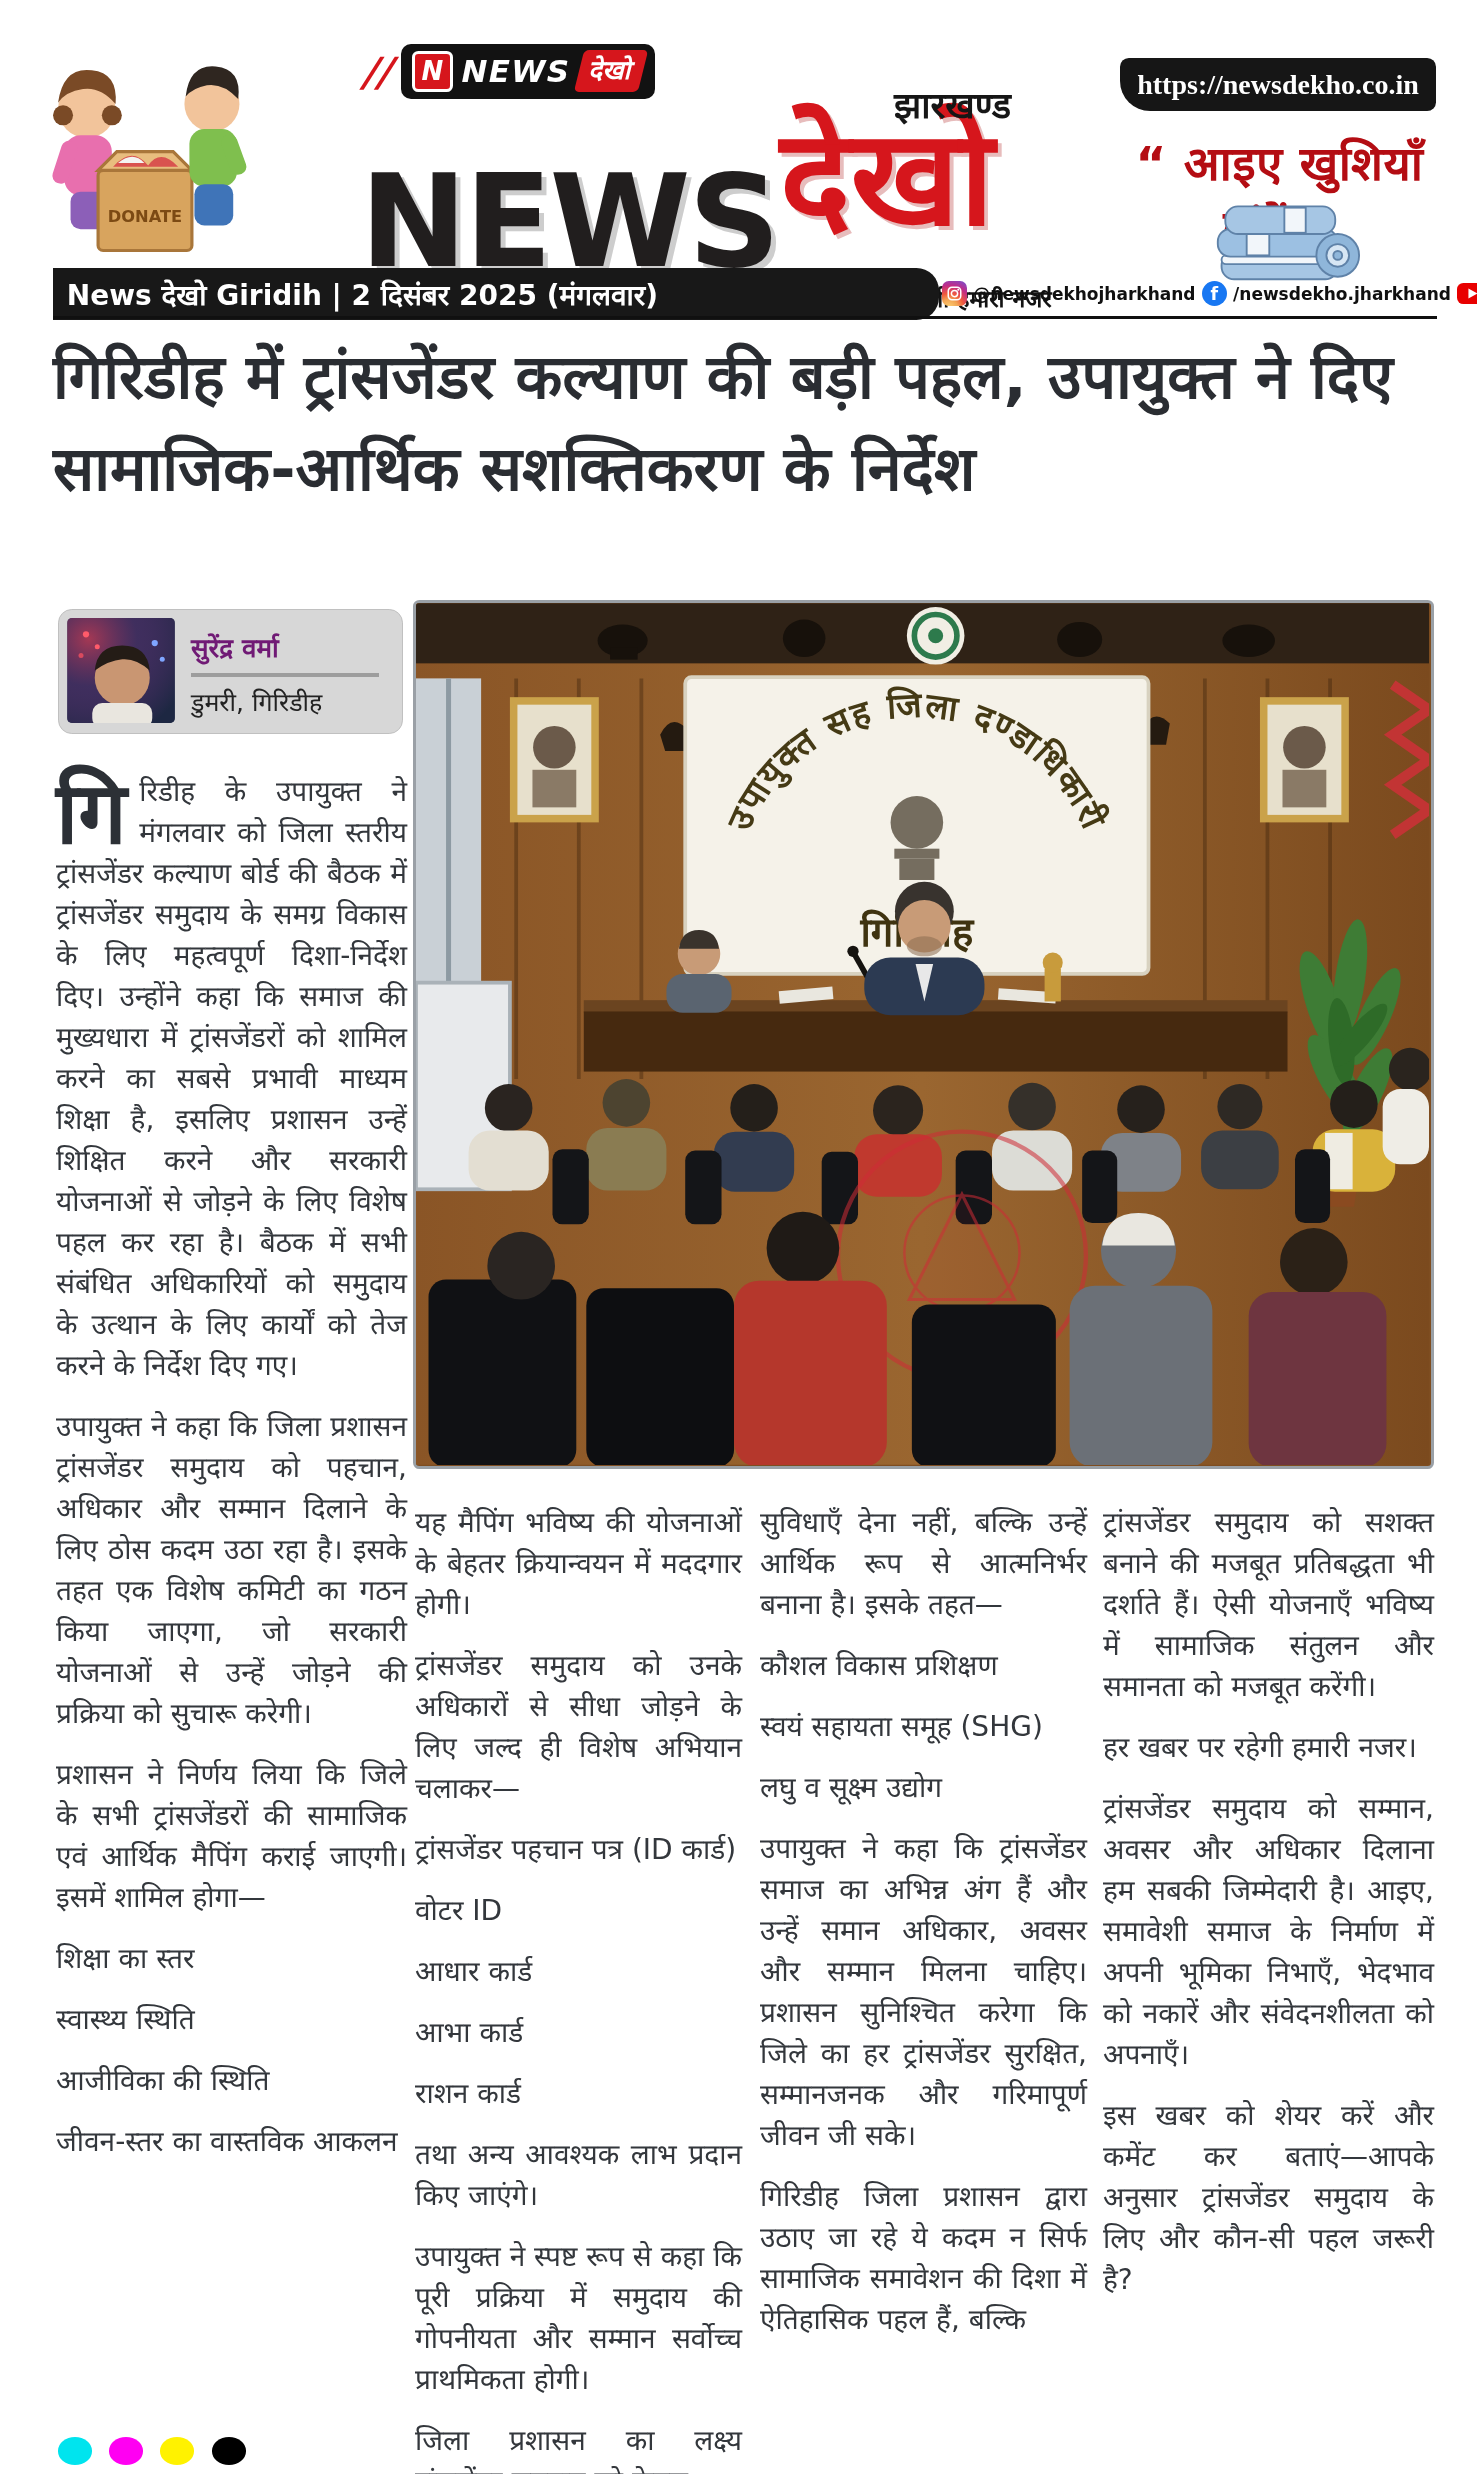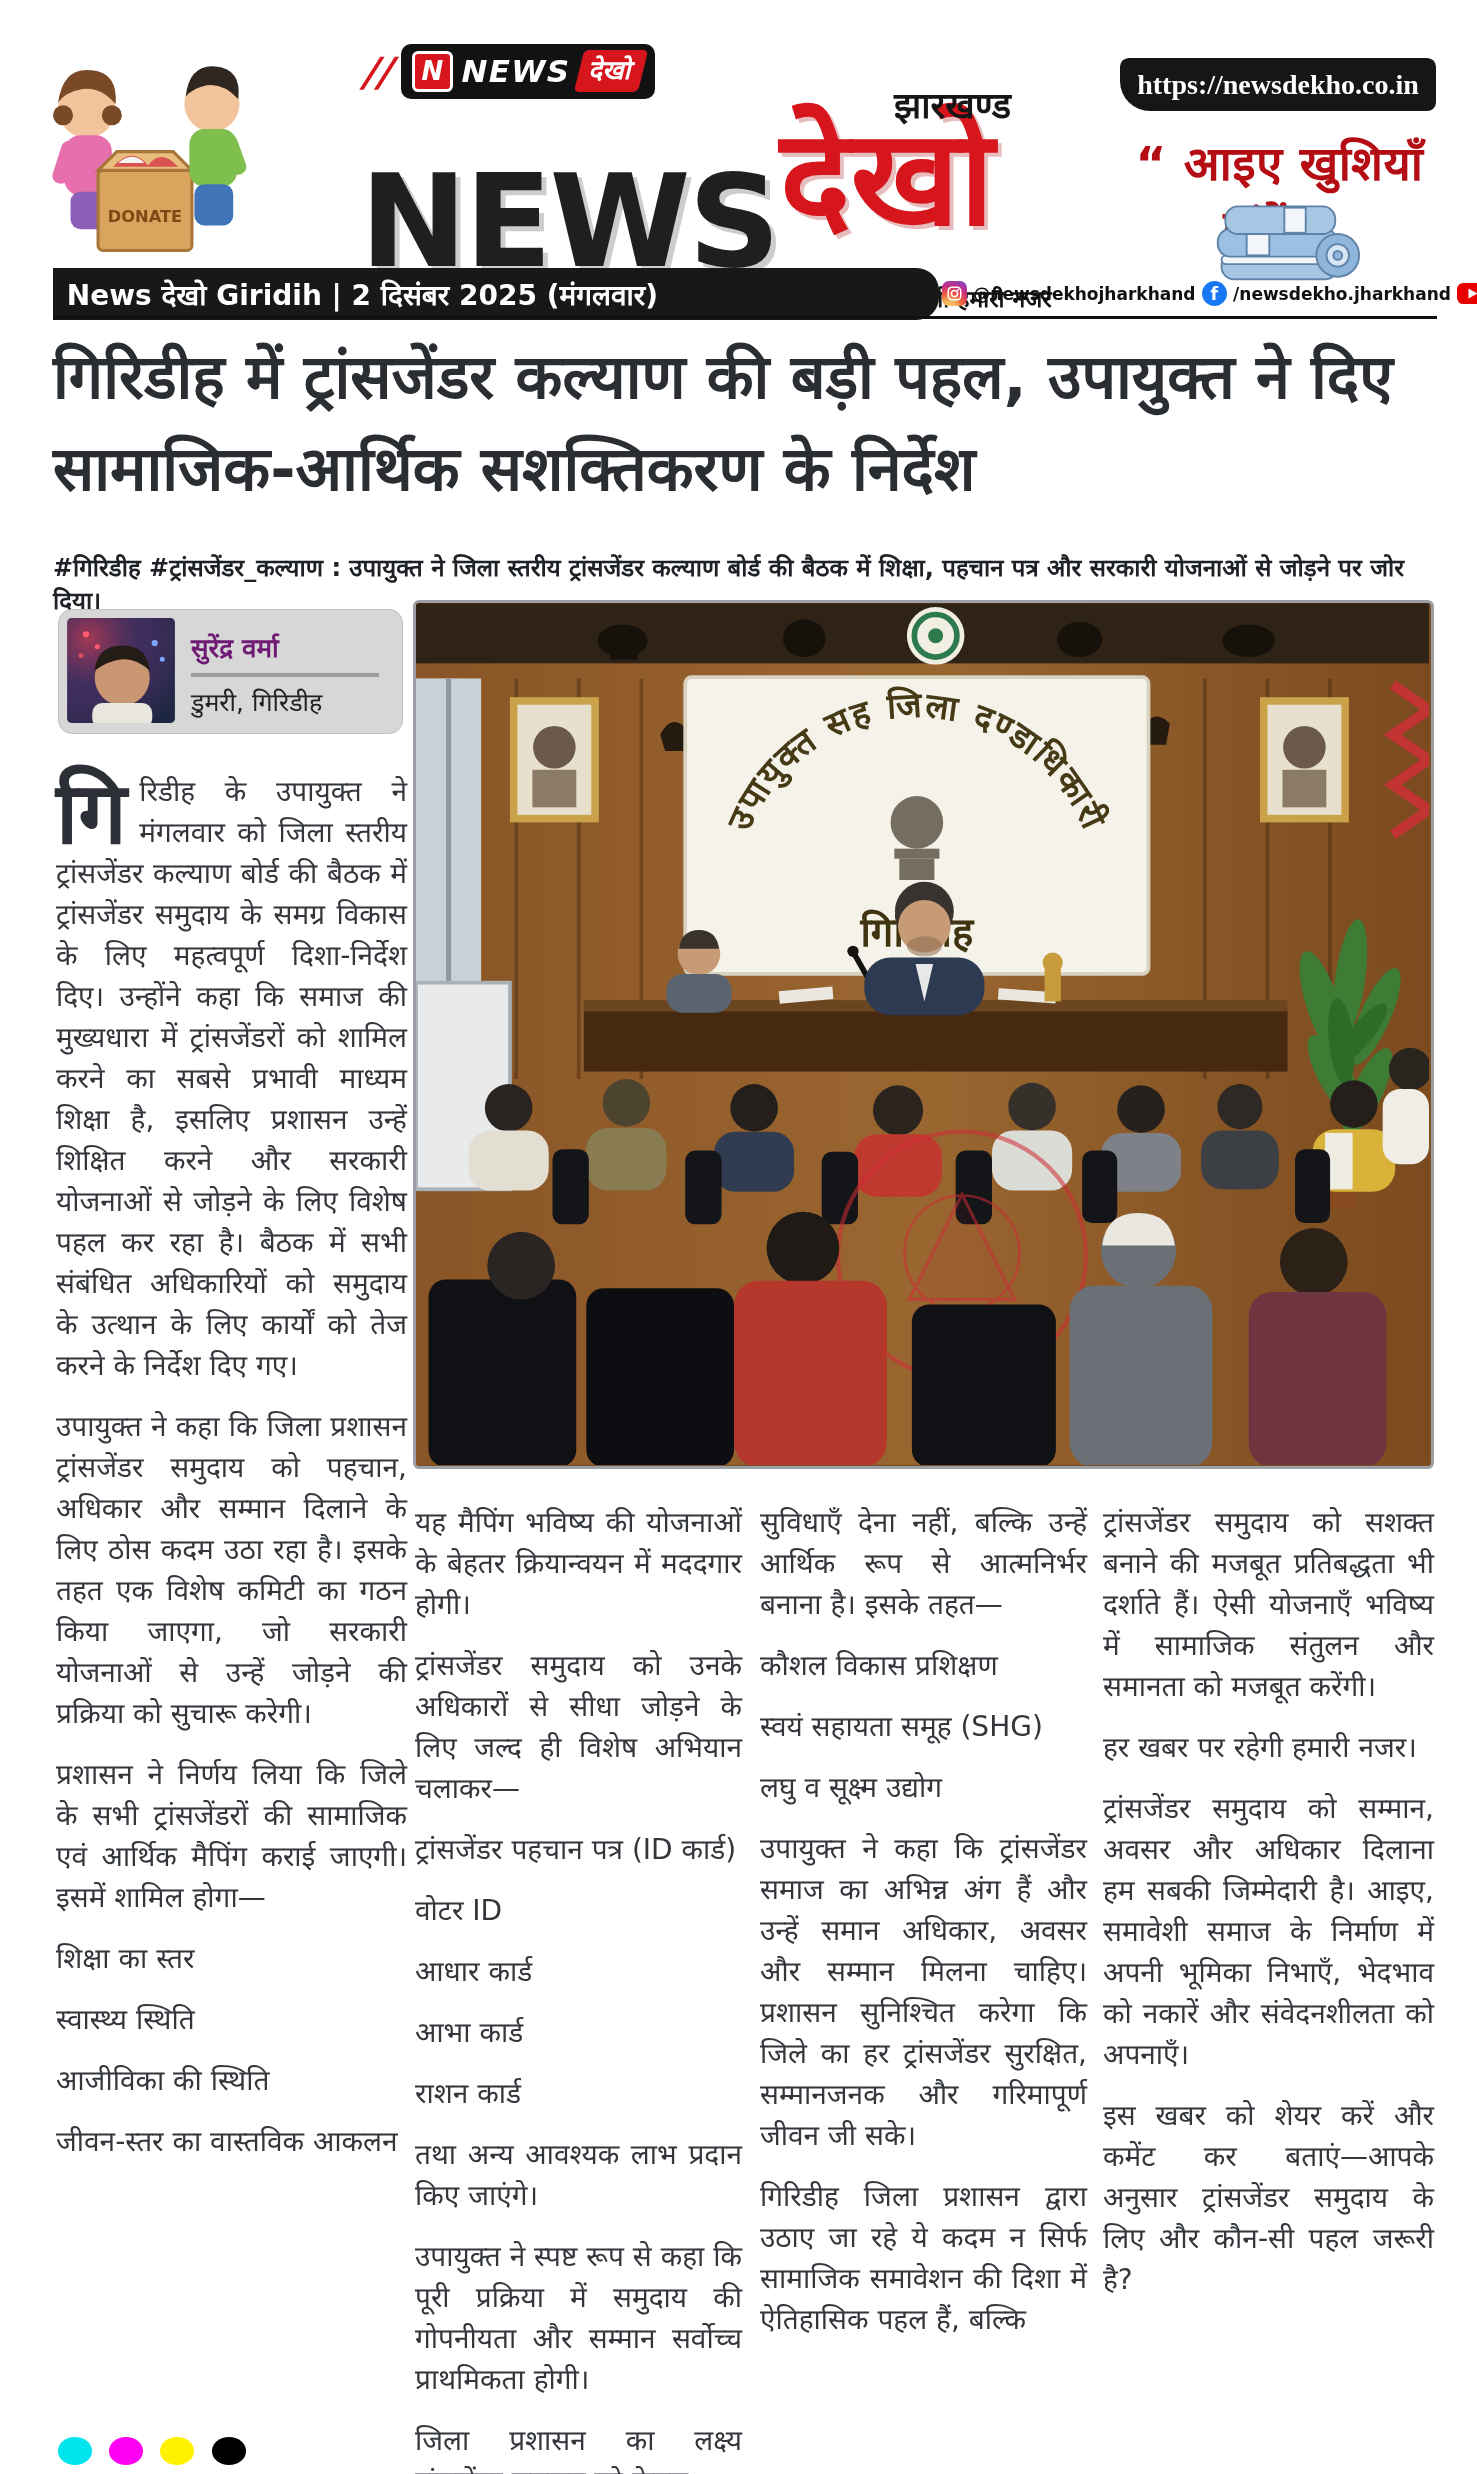--- a/index.html
+++ b/index.html
@@ -141,21 +141,20 @@
     <span class="sicon yt">
       <svg width="29" height="21" viewBox="0 0 46 34">
           <polygon points="18,9 33,17 18,25" fill="#fff"></polygon>
         </svg>
     </span>
 
   </div>
   <div class="abs rule"></div>
 
   <h1 class="abs headline">गिरिडीह में ट्रांसजेंडर कल्याण की बड़ी पहल, उपायुक्त ने दिए सामाजिक-आर्थिक सशक्तिकरण के निर्देश</h1>
-  <div class="abs hashline">#गिरिडीह #ट्रांसजेंडर_कल्याण : उपायुक्त ने जिला स्तरीय ट्रांसजेंडर कल्याण बोर्ड की बैठक में शिक्षा, पहचान पत्र और सरकारी योजनाओं से जोड़ने पर जोर दिया।</div>
 
   <div class="abs rep-card">
     <div class="rep-photo">
       <svg width="108" height="105" viewBox="0 0 172 168">
         <rect width="172" height="168" fill="#25304e"></rect>
         <rect width="172" height="168" fill="url(#repg)"></rect>
         <defs>
           <radialGradient id="repg" cx="0.2" cy="0.2" r="1">
             <stop offset="0" stop-color="#c43a55" stop-opacity=".8"></stop>
             <stop offset=".45" stop-color="#5a2d6e" stop-opacity=".5"></stop>

